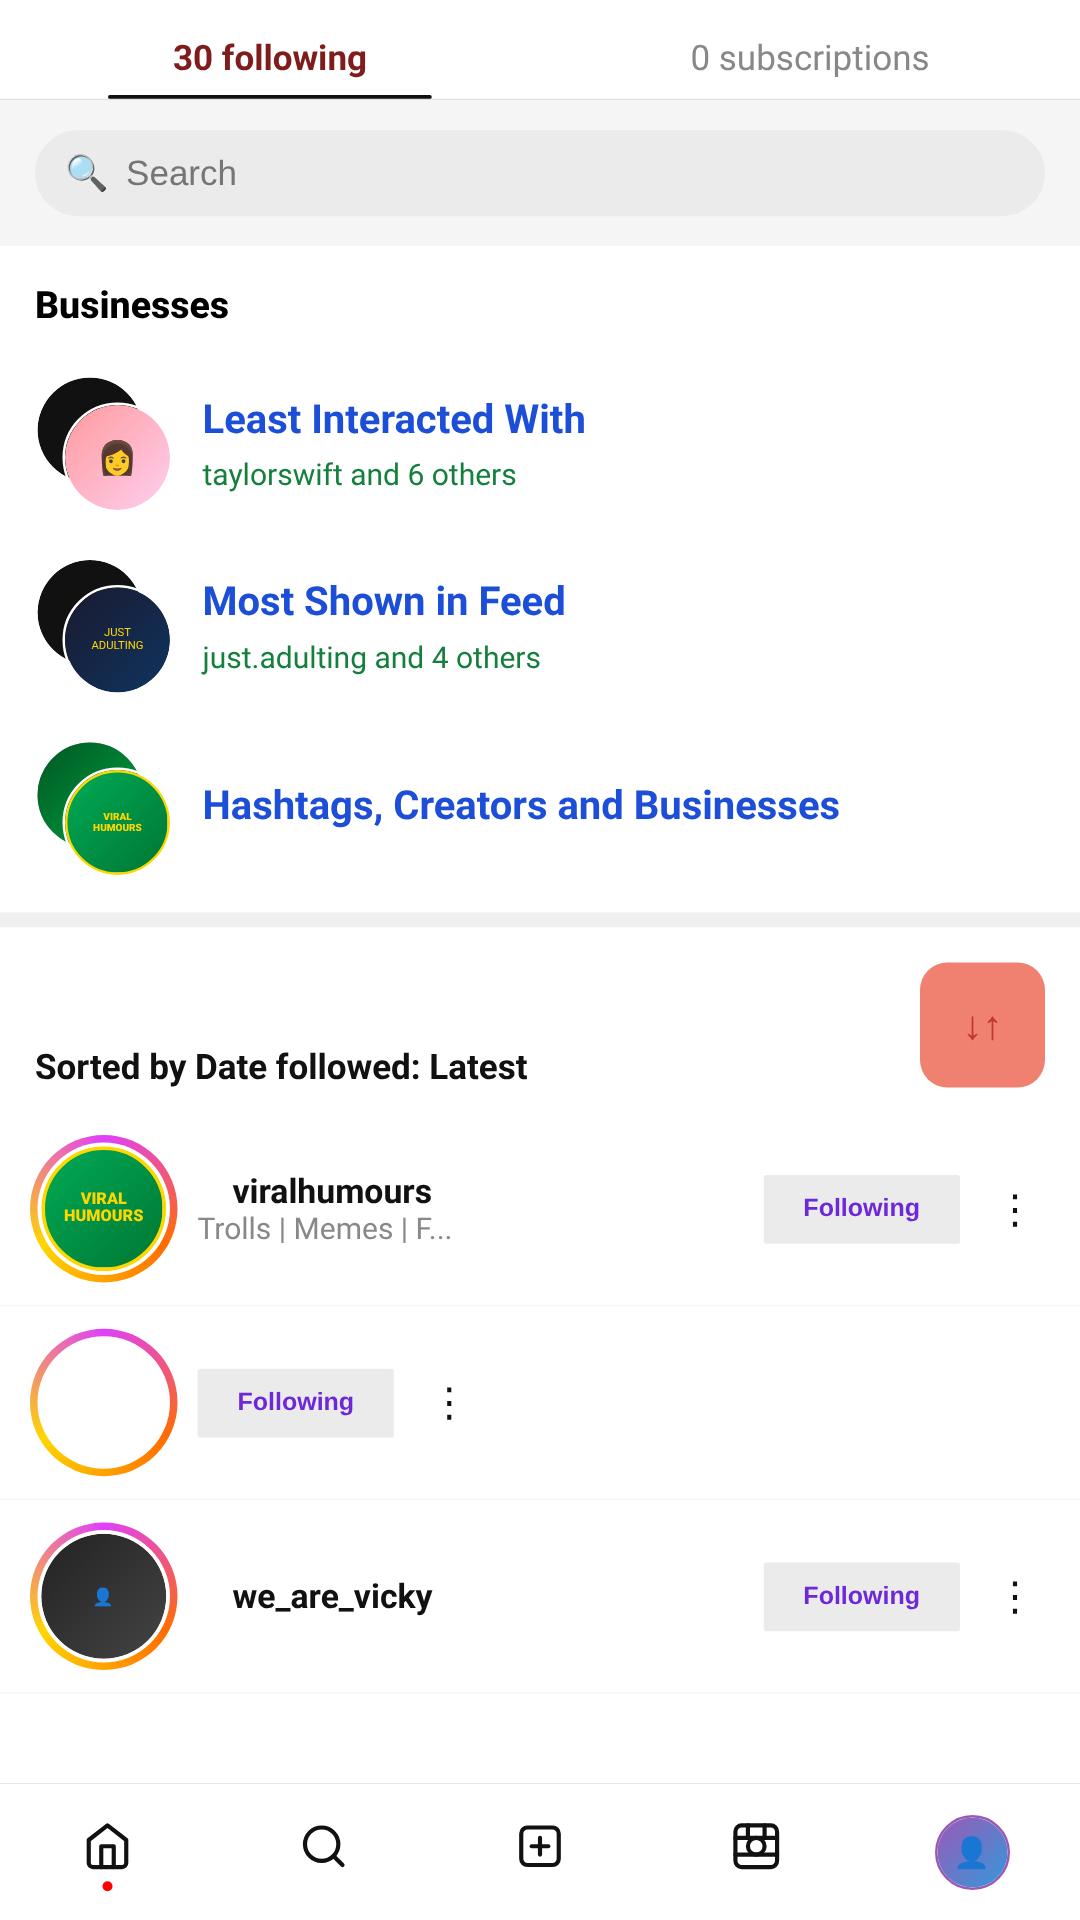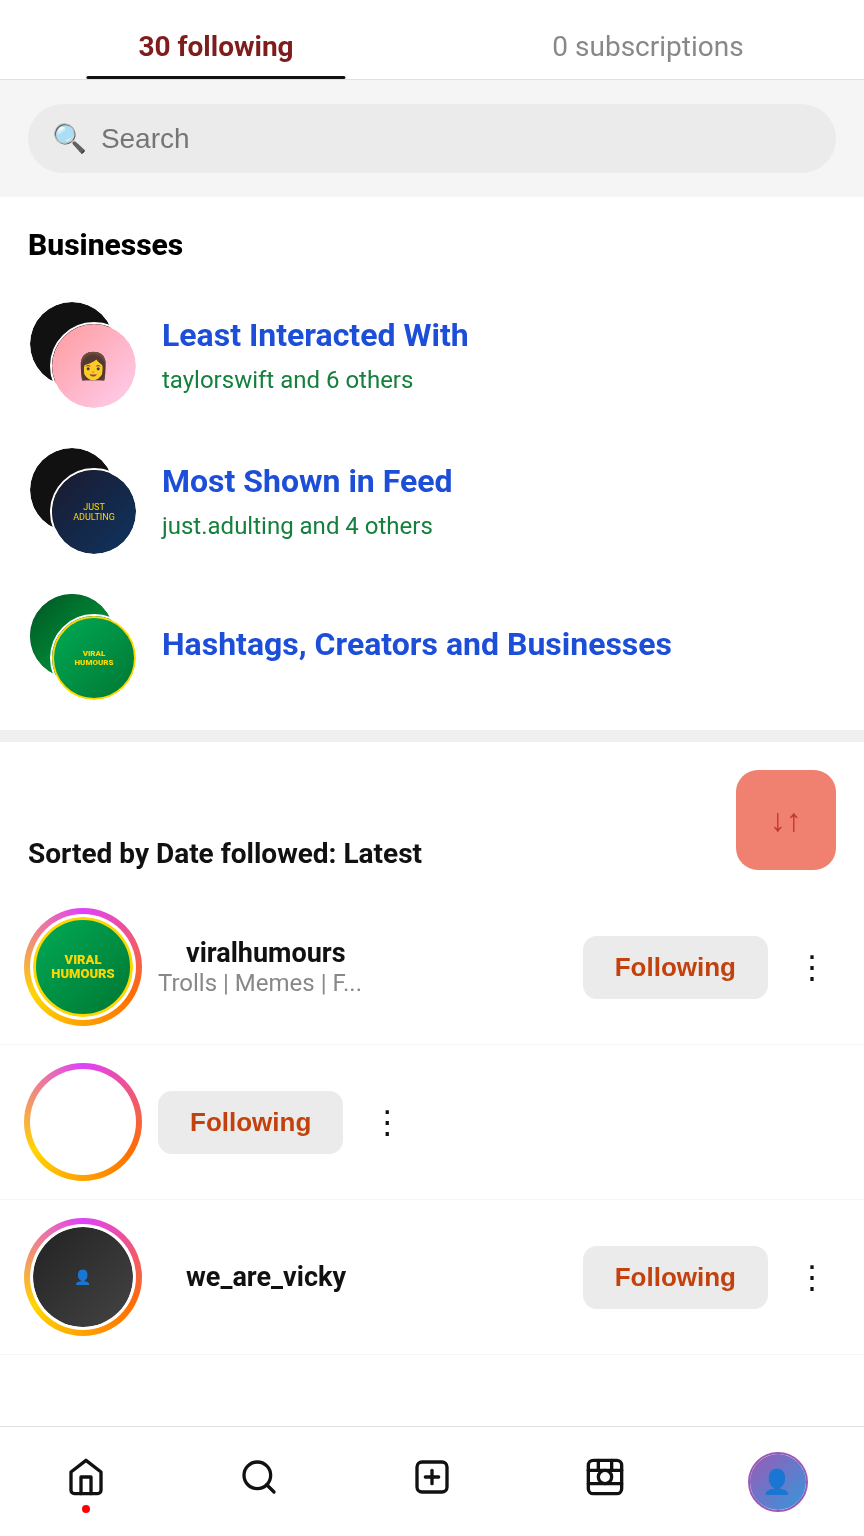--- a/index.html
+++ b/index.html
@@ -216,25 +216,25 @@
     .user-bio {
       font-size: 24px;
       color: #888;
       white-space: nowrap;
       overflow: hidden;
       text-overflow: ellipsis;
     }
     .following-btn {
       background: #ebebeb;
       border: none;
-      border-radius: 14px;
+      border-radius: 2px;
       padding: 16px 32px;
-      font-size: 26px;
+      font-size: 20px;
       font-weight: 700;
-      color: #c2410c;
+      color: #6d28d9;
       cursor: pointer;
       white-space: nowrap;
     }
     .more-btn {
       background: none;
       border: none;
       font-size: 32px;
       color: #111;
       cursor: pointer;
       padding: 0 8px;

